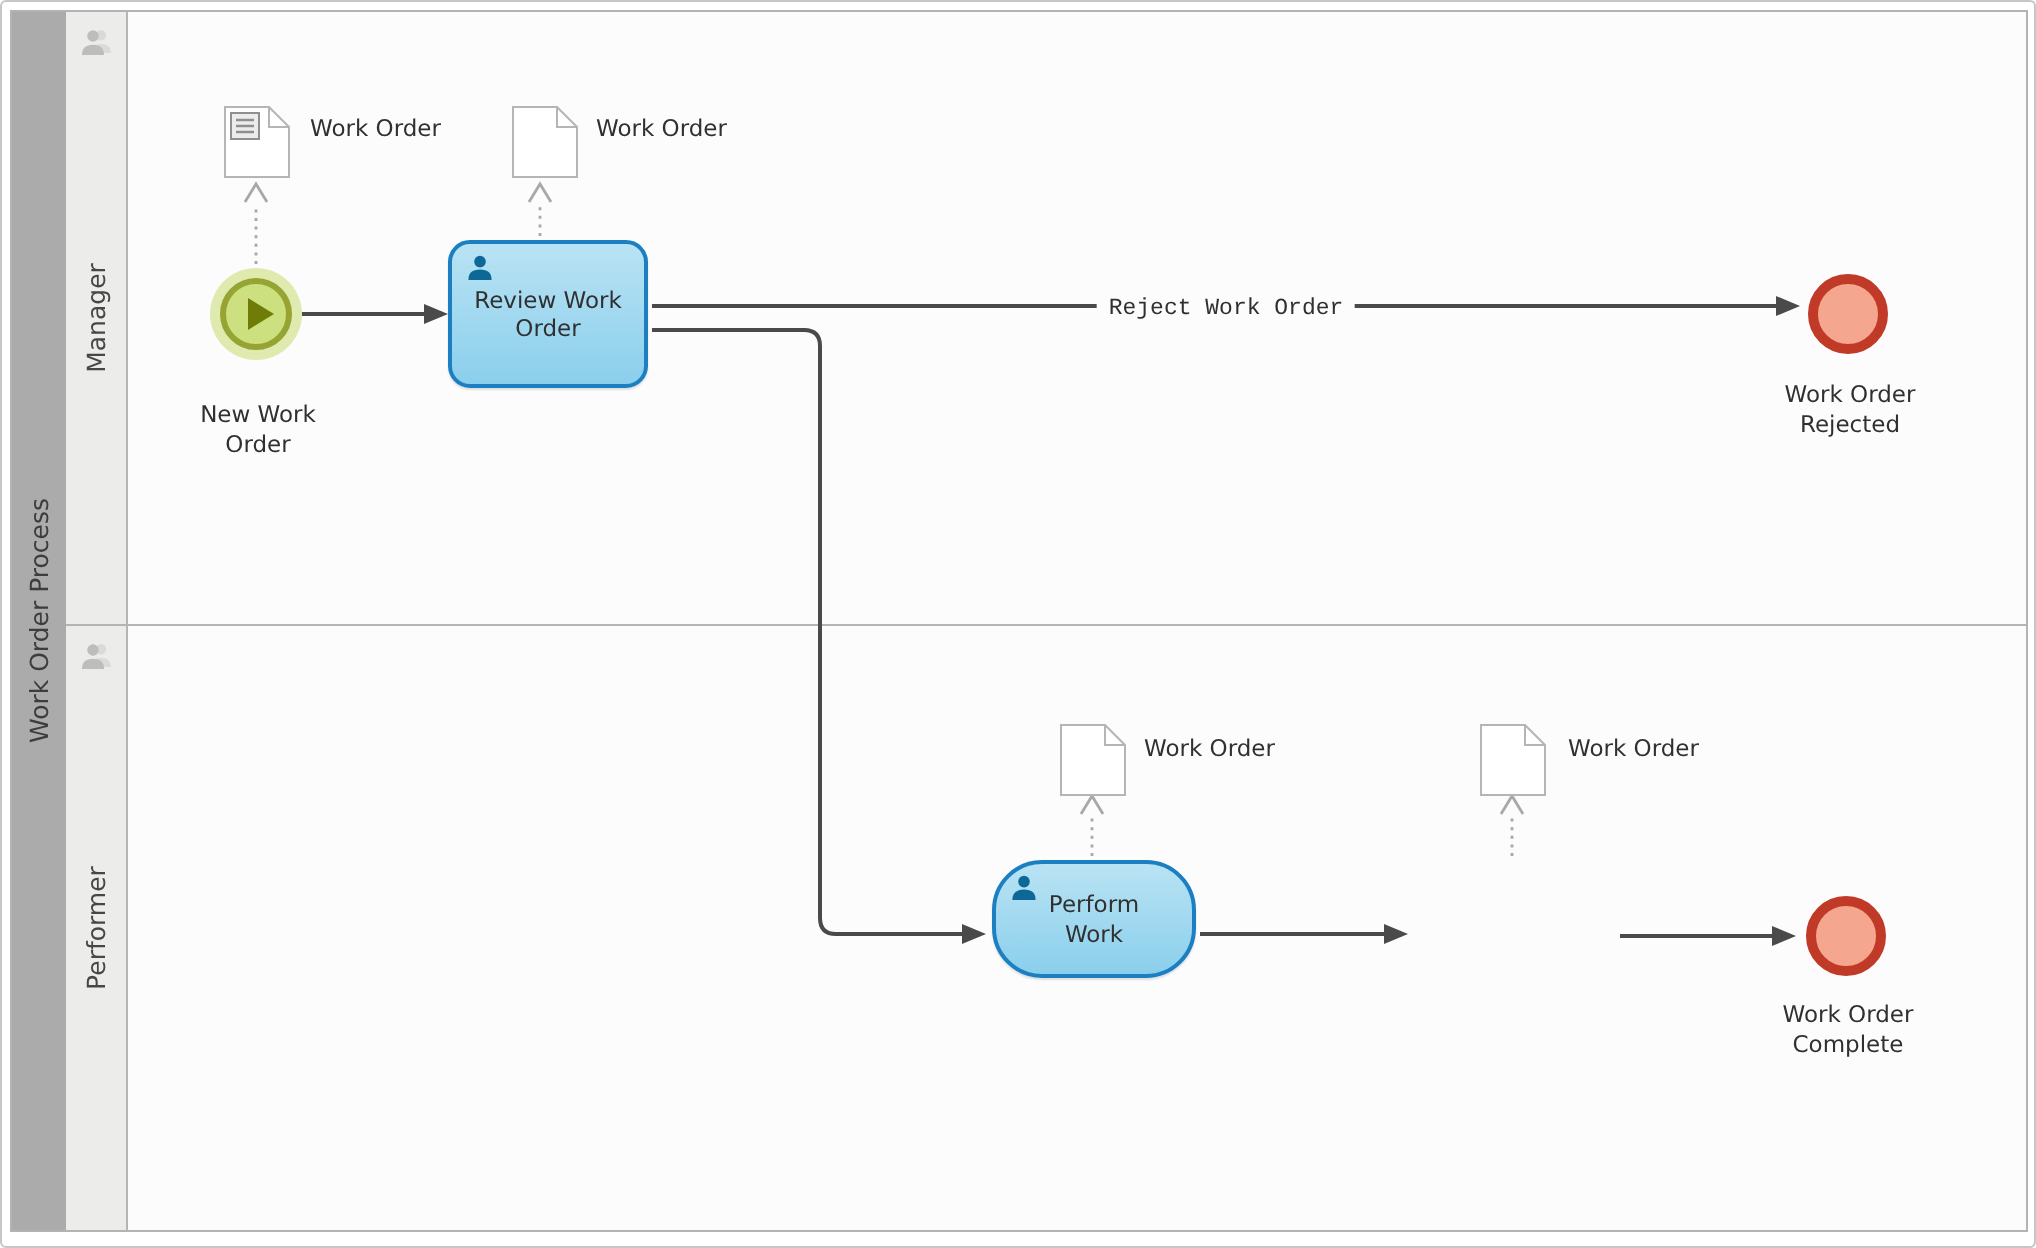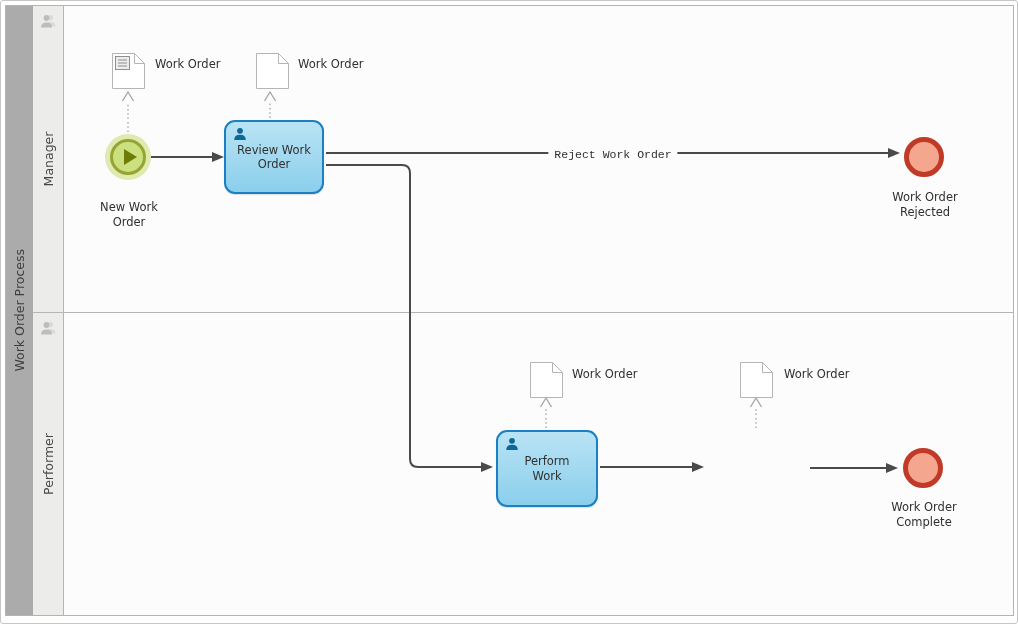--- a/index.html
+++ b/index.html
@@ -73,21 +73,21 @@
   .end-complete { left:902px; top:447px; }
 
   .task {
     position:absolute; width:100px; height:74px;
     border:2px solid #1b7fc2; border-radius:11px;
     background:linear-gradient(#b9e3f4,#8bcfec);
     display:flex; align-items:center; justify-content:center;
     box-shadow:0 1px 1px rgba(0,0,0,0.12);
   }
   .task-review  { left:223px; top:119px; }
-  .task-perform { left:495px; top:429px; width:102px; height:77px; }
+  .task-perform { left:495px; top:429px; width:102px; height:59px;border-radius:25px; }
   .task-report  { left:707px; top:429px; }
   .task-label {
     font-size:11.5px; line-height:1.25; text-align:center;
     white-space:pre-line; color:#303030;
   }
   .task-person { position:absolute; top:5px; left:7px; }
 
   .doc { position:absolute; }
   .doc-1 { left:111px; top:52px; }
   .doc-2 { left:255px; top:52px; }

